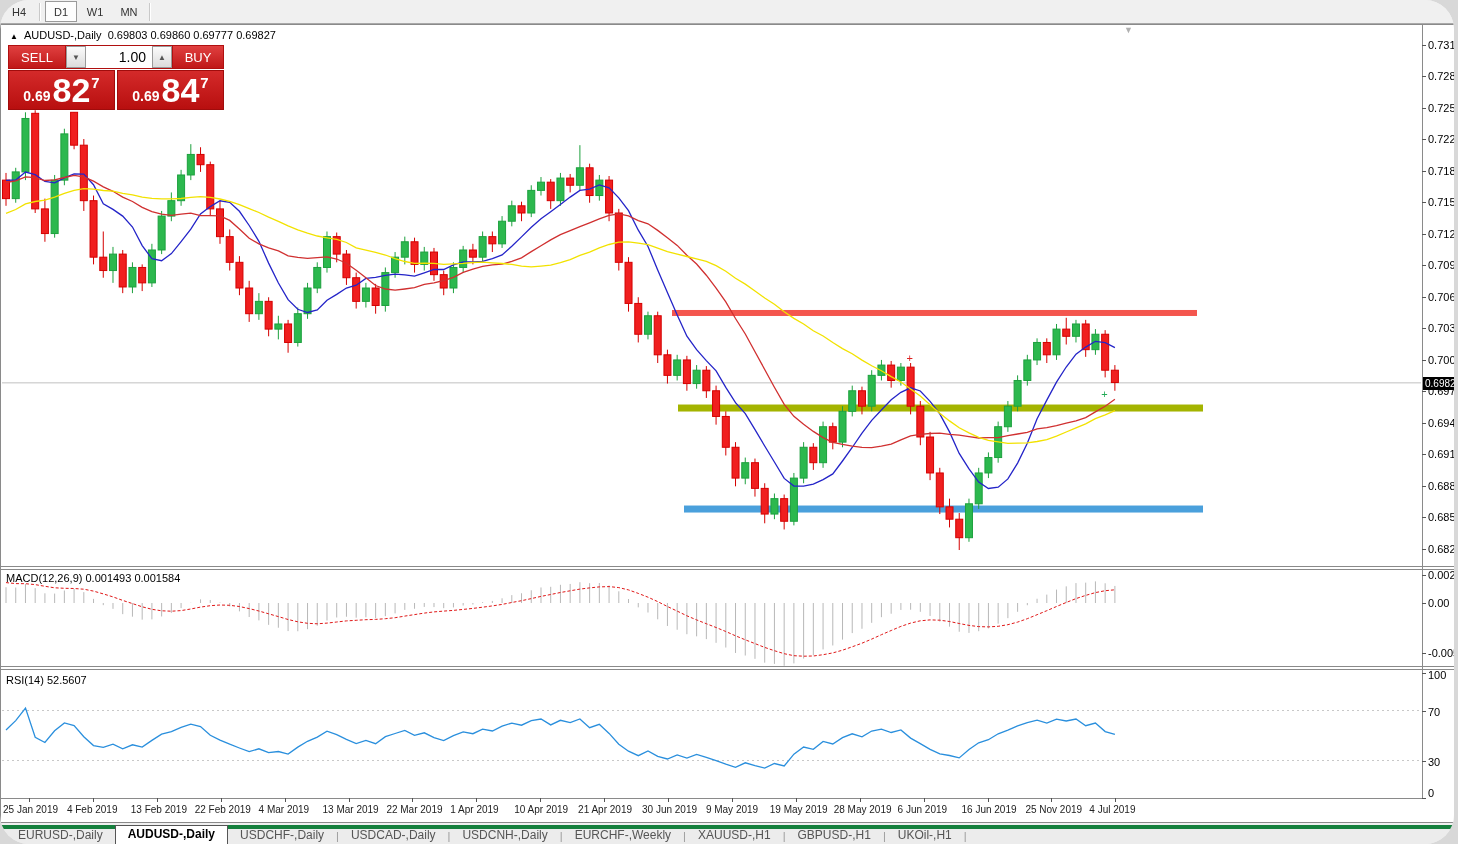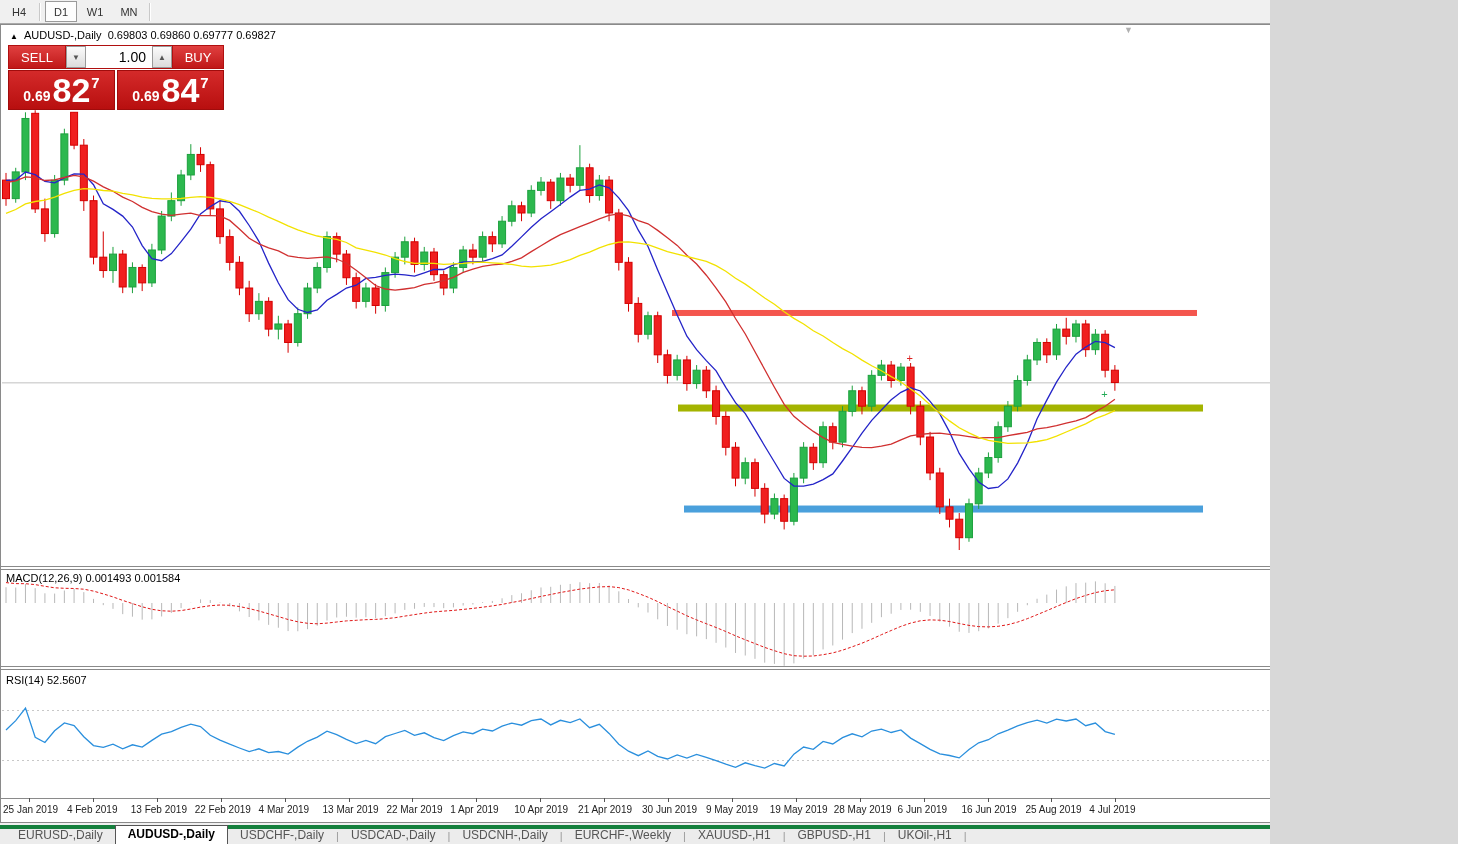--- a/index.html
+++ b/index.html
@@ -1,17 +1,17 @@
 <!DOCTYPE html>
 <html><head>
 <meta charset="utf-8">
 <style>
   html,body{margin:0;padding:0;background:#d8d8d8;font-family:"Liberation Sans",sans-serif;}
-  #screen{position:relative;width:1270px;height:844px;background:#f0f0f0;overflow:hidden;
-          font-family:"Liberation Sans",sans-serif;}
+  #screen{position:relative;width:1454px;height:844px;background:#f0f0f0;overflow:hidden;
+          font-family:"Liberation Sans",sans-serif;border-radius:29px;}
   
   #toolbar{position:absolute;left:0;top:0;width:1458px;height:23px;background:#f0f0f0;
            border-bottom:1px solid #a9a9a9;display:flex;align-items:center;}
   .tf-btn{height:19px;min-width:24px;margin:0 1px;display:flex;align-items:center;justify-content:center;
           font-size:11px;color:#333;padding:0 3px;border:1px solid transparent;cursor:default;}
   .tf-btn.active{background:#fdfdfd;border:1px solid #9a9a9a;}
   .tb-sep{width:1px;height:18px;background:#c9c9c9;border-right:1px solid #fff;margin:0 3px;}
   
   #win{position:absolute;left:0;top:24px;width:1457px;height:799px;background:#fff;
        border:1px solid #8a8a8a;box-sizing:border-box;}
@@ -513,21 +513,21 @@
       <div class="axlab" style="left: 1428px; top: 568.652px;">0.002984</div>
       <div class="tick" style="left: 1422px; top: 574.652px; width: 4px; height: 1px;"></div>
       <div class="axlab" style="left: 1428px; top: 597px;">0.00</div>
       <div class="tick" style="left: 1422px; top: 603px; width: 4px; height: 1px;"></div>
       <div class="axlab" style="left: 1428px; top: 646.875px;">-0.00525</div>
       <div class="tick" style="left: 1422px; top: 652.875px; width: 4px; height: 1px;"></div>
     </div>
   <div id="rsi-axis">
       <div class="axlab" style="left: 1428px; top: 669px;">100</div>
       <div class="tick" style="left: 1422px; top: 673px; width: 4px; height: 1px;"></div>
-      <div class="axlab" style="left: 1364px; top: 705.5px; font-style: italic;">70</div>
+      <div class="axlab" style="left: 1428px; top: 705.5px;">70</div>
       <div class="tick" style="left: 1422px; top: 710.5px; width: 4px; height: 1px;"></div>
       <div class="axlab" style="left: 1428px; top: 755.5px;">30</div>
       <div class="tick" style="left: 1422px; top: 760.5px; width: 4px; height: 1px;"></div>
       <div class="axlab" style="left: 1428px; top: 787px;">0</div>
       <div class="tick" style="left: 1422px; top: 798px; width: 4px; height: 1px;"></div>
     </div>
   <div id="date-ticks">
       <div class="datelab" style="left: 3px;">25 Jan 2019</div>
       <div class="tick" style="left: 29px; top: 798px; width: 1px; height: 4px;"></div>
       <div class="datelab" style="left: 66.9px;">4 Feb 2019</div>
@@ -553,21 +553,21 @@
       <div class="datelab" style="left: 705.9px;">9 May 2019</div>
       <div class="tick" style="left: 731.9px; top: 798px; width: 1px; height: 4px;"></div>
       <div class="datelab" style="left: 769.8px;">19 May 2019</div>
       <div class="tick" style="left: 795.8px; top: 798px; width: 1px; height: 4px;"></div>
       <div class="datelab" style="left: 833.7px;">28 May 2019</div>
       <div class="tick" style="left: 859.7px; top: 798px; width: 1px; height: 4px;"></div>
       <div class="datelab" style="left: 897.6px;">6 Jun 2019</div>
       <div class="tick" style="left: 923.6px; top: 798px; width: 1px; height: 4px;"></div>
       <div class="datelab" style="left: 961.5px;">16 Jun 2019</div>
       <div class="tick" style="left: 987.5px; top: 798px; width: 1px; height: 4px;"></div>
-      <div class="datelab" style="left: 1025.4px;">25 Aug 2019</div>
+      <div class="datelab" style="left: 1025.4px;">25 Nov 2019</div>
       <div class="tick" style="left: 1051.4px; top: 798px; width: 1px; height: 4px;"></div>
       <div class="datelab" style="left: 1089.3px;">4 Jul 2019</div>
       <div class="tick" style="left: 1115.3px; top: 798px; width: 1px; height: 4px;"></div>
     </div>
 
   <div id="tabbar">
       <div class="tab">EURUSD-,Daily</div>
       <div class="tab active">AUDUSD-,Daily</div>
       <div class="tab">USDCHF-,Daily</div>
       <div class="tab-sep">|</div>

